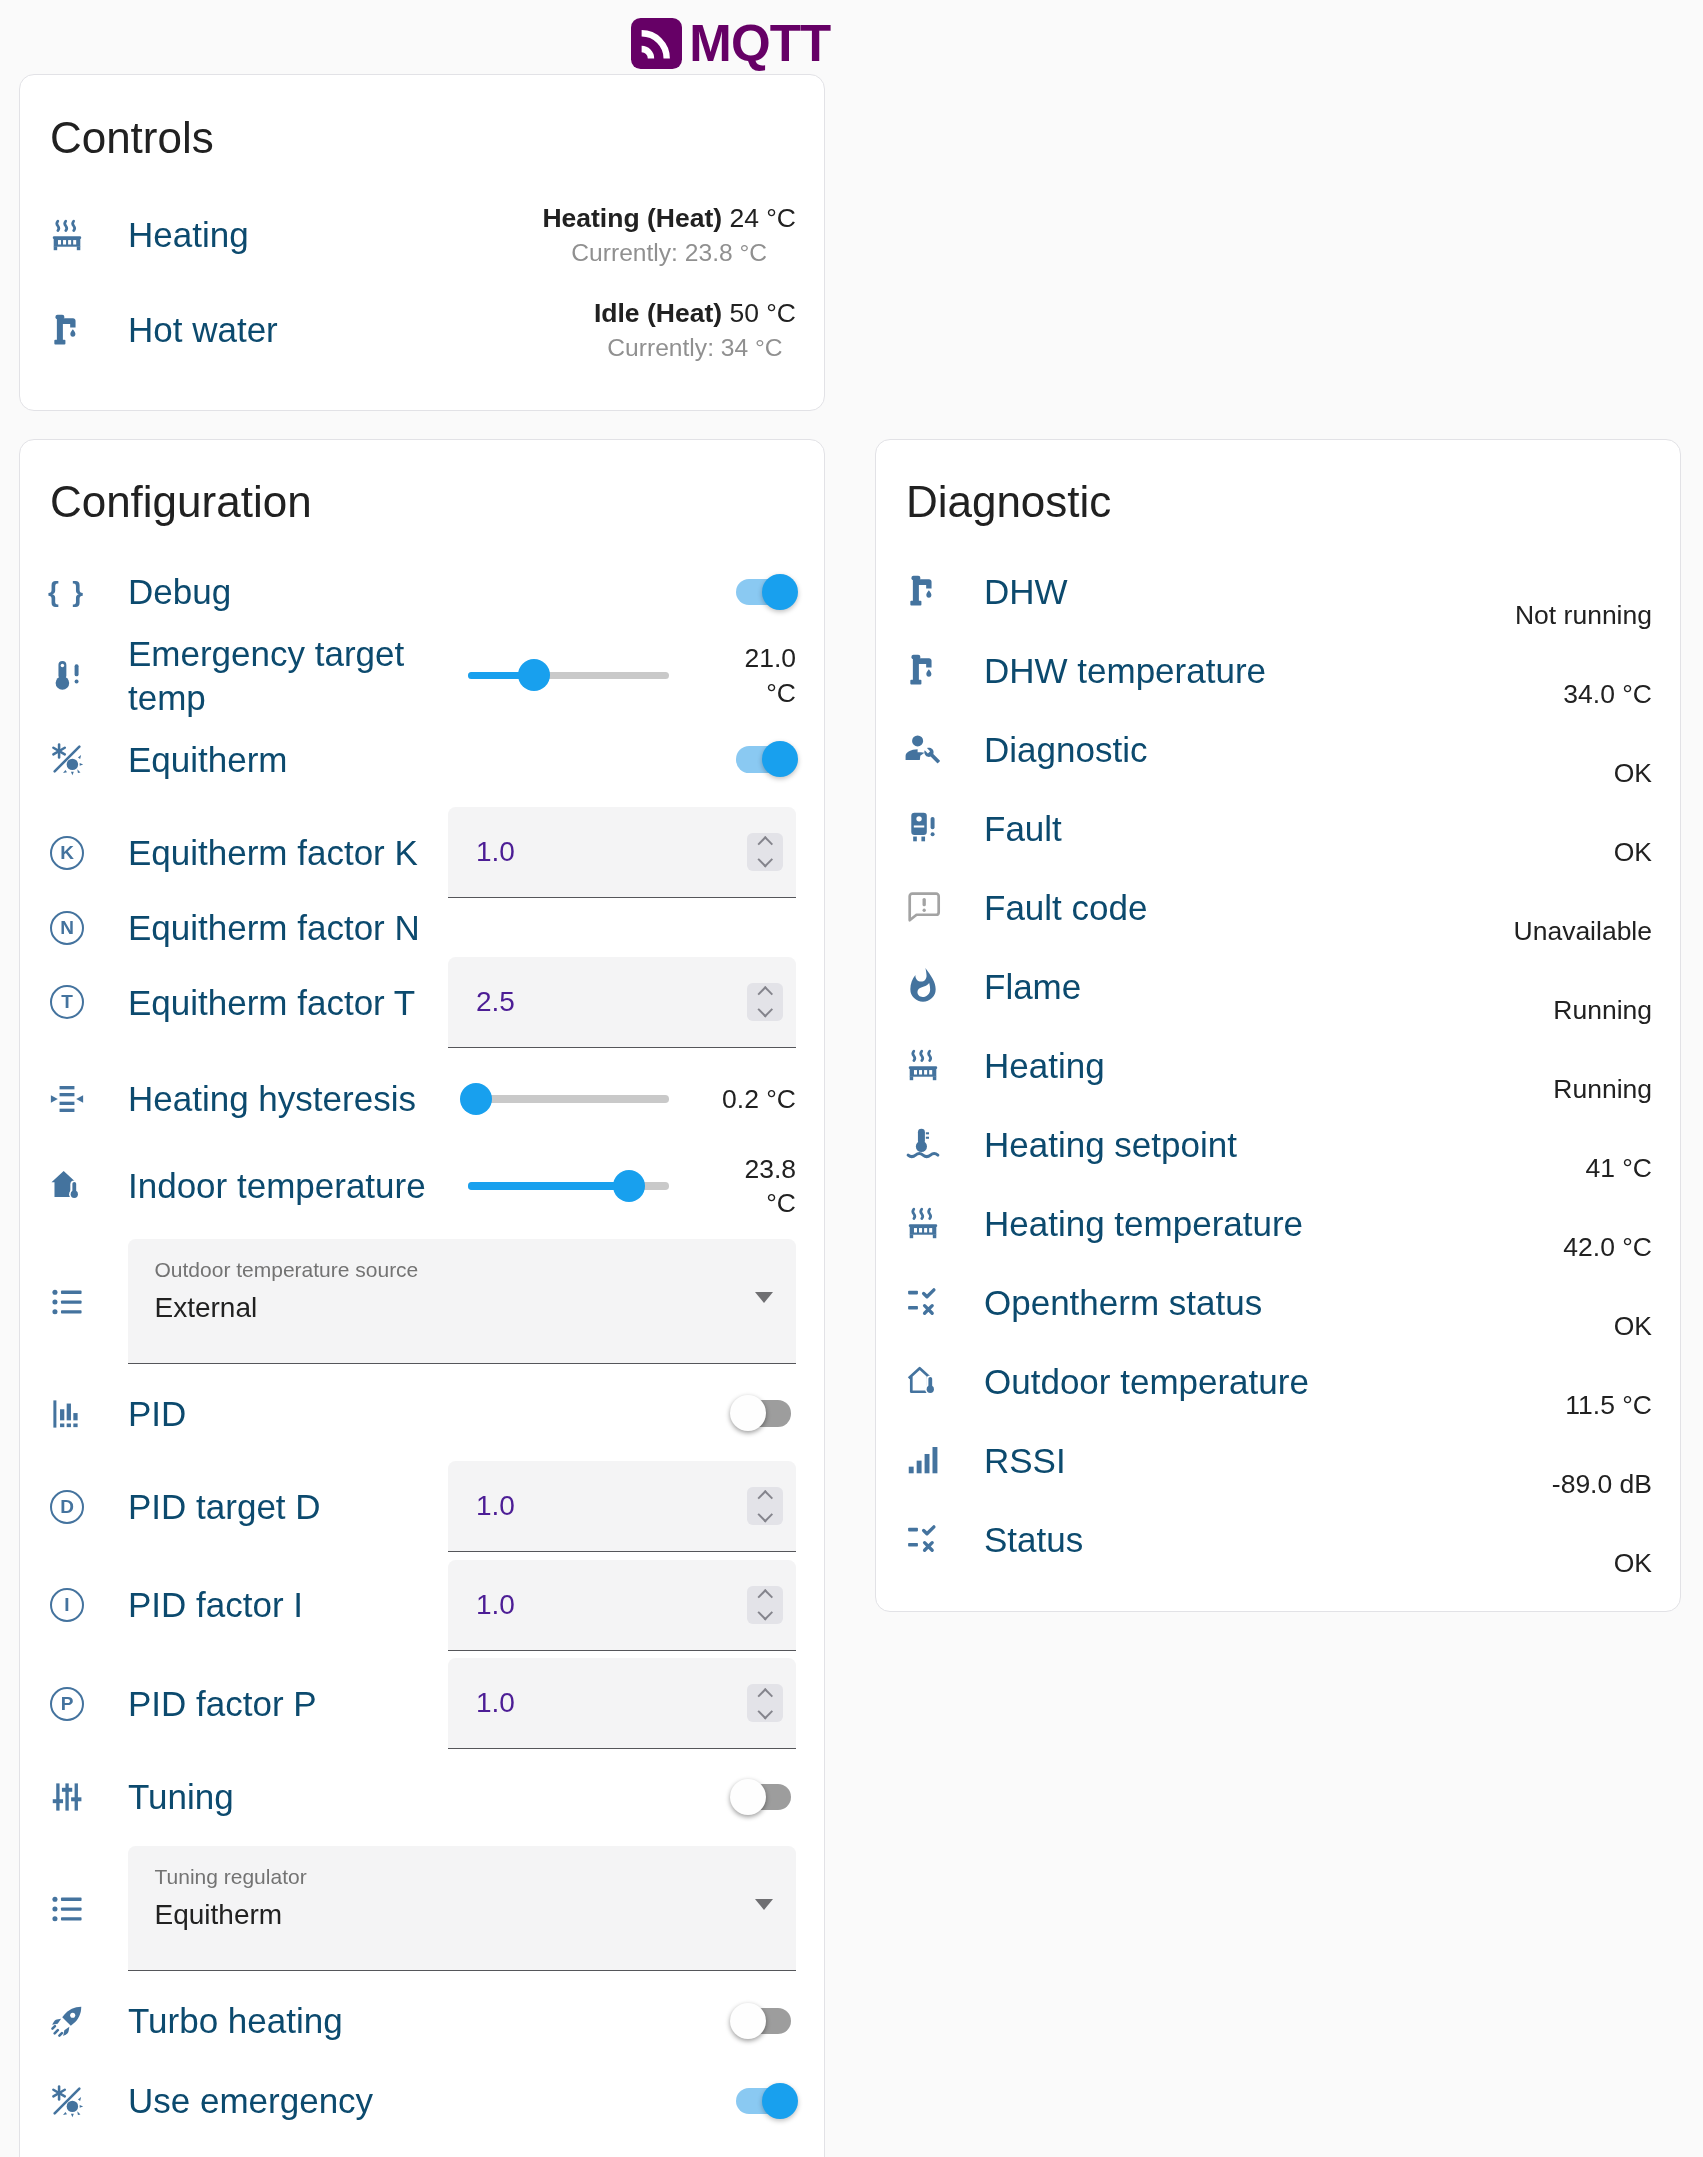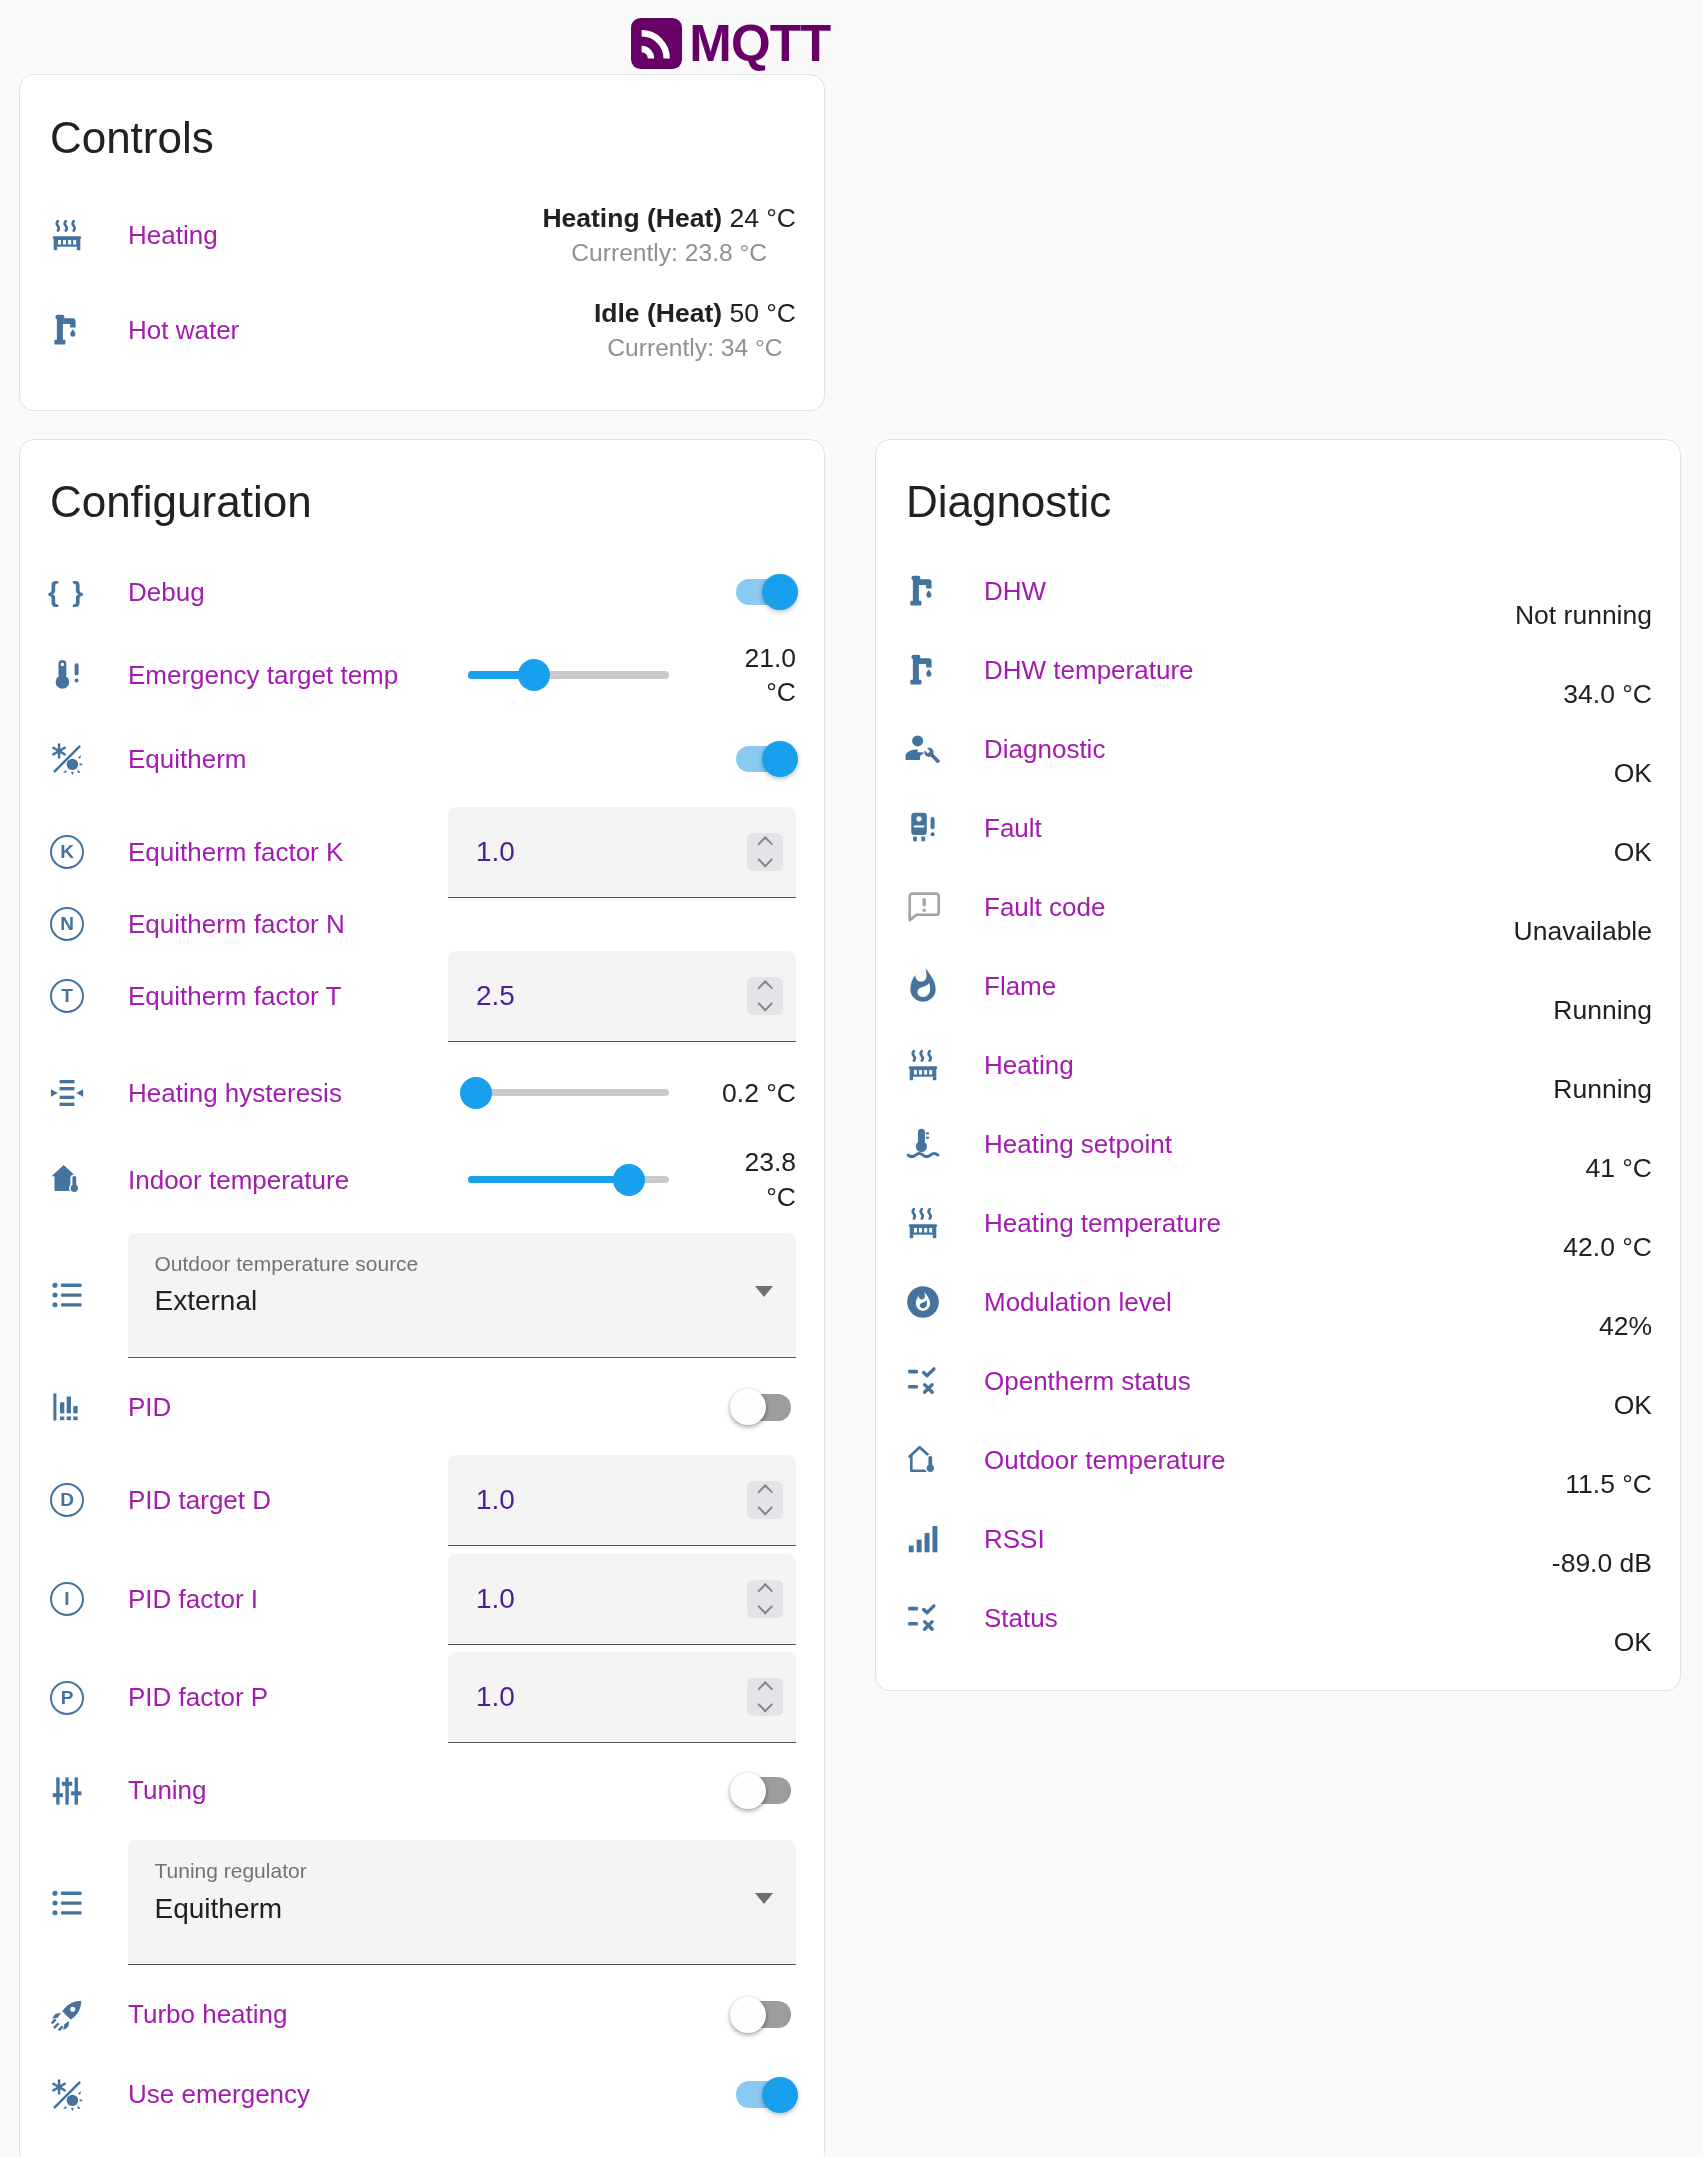--- a/index.html
+++ b/index.html
@@ -19,21 +19,21 @@
   #controls-card{grid-column:1;grid-row:1;margin-bottom:28px;}
   #config-card{grid-column:1;grid-row:2;}
   #diag-card{grid-column:2;grid-row:2;}
 
   .row{display:flex;align-items:center;}
   .icon{width:38px;height:38px;flex:none;display:flex;align-items:center;justify-content:center;}
   .icon svg{width:38px;height:38px;display:block;}
   .lcirc{width:30px;height:30px;border:2.8px solid #44739e;border-radius:50%;display:flex;align-items:center;justify-content:center;
          font-size:19px;font-weight:700;color:#44739e;}
   .braces{font-size:28px;font-weight:700;color:#44739e;letter-spacing:2.8px;}
-  .label{flex:1;font-size:26px;color:#a21caf;margin-left:42px;line-height:1.25;}
+  .label{flex:1;font-size:35px;color:#0c4a6e;margin-left:42px;line-height:1.25;}
 
   
   .crow{min-height:95px;}
   .cstate{text-align:center;line-height:1.35;}
   .cstate .l1{font-size:26.5px;color:#212121;}
   .cstate .l1 b{font-weight:700;}
   .cstate .l2{font-size:24.6px;color:#909090;}
 
   
   .toggle{position:relative;width:62px;height:38px;flex:none;cursor:pointer;}
@@ -606,32 +606,20 @@
               <rect x="15.9" y="15.2" width="1.9" height="2.8"></rect>
             </g>
           </svg>
         </span>
       <span class="label">Heating temperature</span>
       <span class="dval">42.0 °C</span>
     </div>
     <div class="row drow">
       <span class="icon">
           <svg viewBox="0 0 24 24" xmlns="http://www.w3.org/2000/svg">
-            <circle cx="12" cy="12" r="10" fill="#44739e"></circle>
-            <g transform="translate(5.2 5.2) scale(0.565)">
-              <path fill="#fff" d="M13.5.67s.74 2.65.74 4.8c0 2.06-1.35 3.73-3.41 3.73-2.07 0-3.63-1.67-3.63-3.73l.03-.36C5.21 7.51 4 10.62 4 14a8 8 0 0 0 16 0c0-4.53-2.67-8.14-6.5-13.33M11.71 19c-1.78 0-3.22-1.4-3.22-3.14 0-1.62 1.05-2.76 2.81-3.12 1.77-.36 3.6-1.21 4.62-2.58.39 1.29.59 2.65.59 4.04 0 2.65-2.15 4.8-4.8 4.8Z"></path>
-            </g>
-          </svg>
-        </span>
-      <span class="label">Modulation level</span>
-      <span class="dval">42%</span>
-    </div>
-    <div class="row drow">
-      <span class="icon">
-          <svg viewBox="0 0 24 24" xmlns="http://www.w3.org/2000/svg">
             <g fill="#44739e">
               <rect x="2.6" y="4.9" width="6.2" height="2.3" rx=".5"></rect>
               <rect x="2.6" y="14.5" width="6.2" height="2.3" rx=".5"></rect>
             </g>
             <g stroke="#44739e" stroke-width="2.1" fill="none" stroke-linecap="round" stroke-linejoin="round">
               <path d="M12.4 6.6l2.1 2.1 4.4-4.4"></path>
               <path d="M13 14.3l4.8 4.8M17.8 14.3L13 19.1"></path>
             </g>
           </svg>
         </span>

